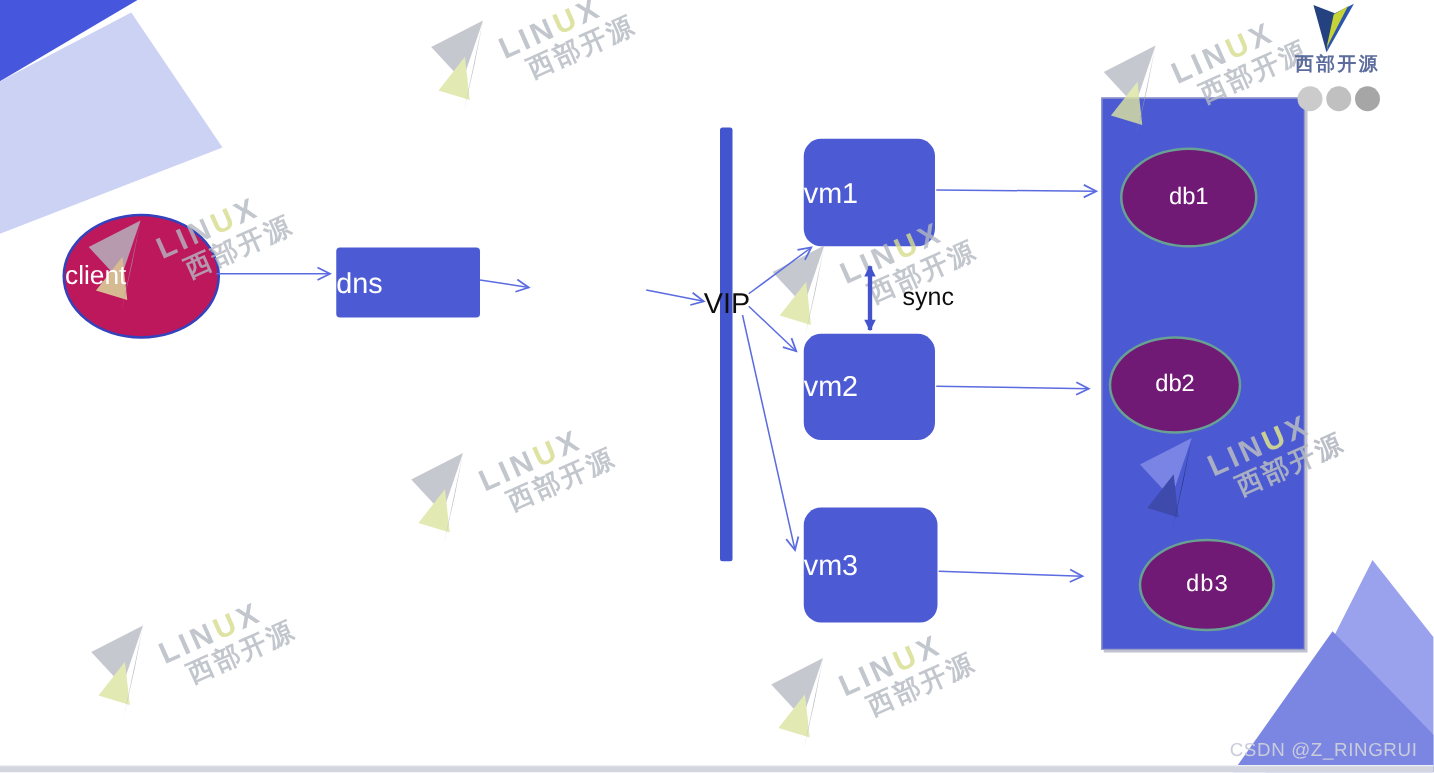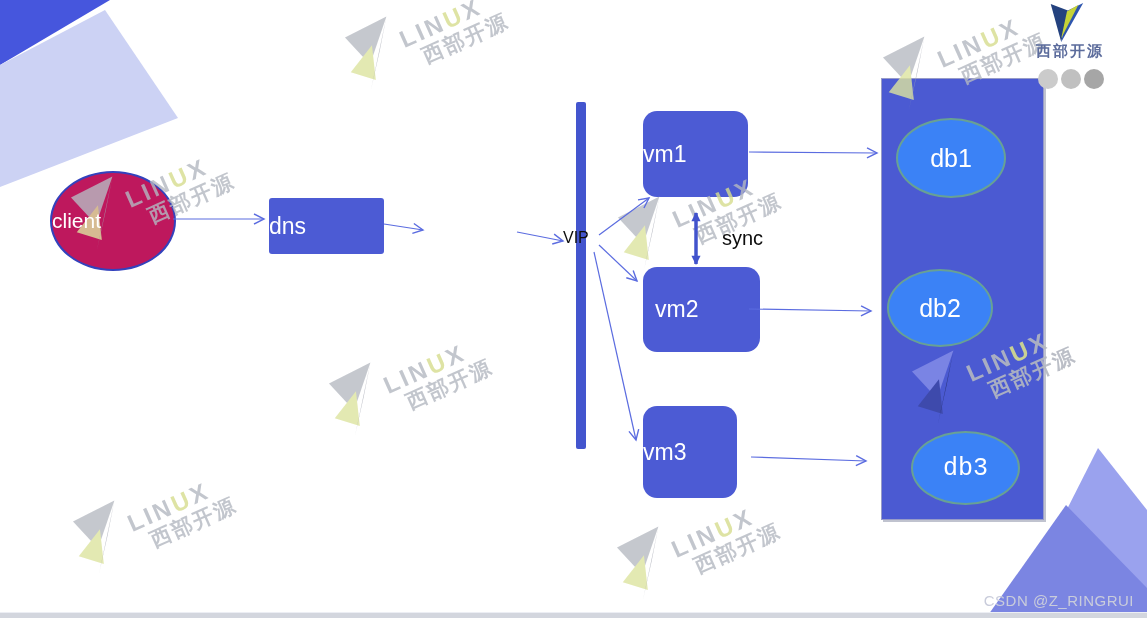--- a/index.html
+++ b/index.html
@@ -14,47 +14,47 @@
   
   .node {
     position:absolute; background:#4c5bd4; color:#fff;
     display:flex; align-items:center; justify-content:flex-start;
     font-size:23px;
   }
   .node span { position:relative; z-index:5; }
   .n-dns  { left:269px; top:198px; width:115px; height:56px; border-radius:3px; }
   .n-cdn  { left:428px; top:199px; width:89px;  height:62px; border-radius:12px; }
   .n-vm1  { left:643px; top:111px; width:105px; height:86px; border-radius:14px; }
-  .n-vm2  { left:643px; top:267px; width:105px; height:85px; border-radius:14px;padding-left:12px; }
-  .n-vm3  { left:643px; top:406px; width:94px; height:92px; border-radius:14px; }
+  .n-vm2  { left:643px; top:267px; width:105px; height:85px; border-radius:14px; }
+  .n-vm3  { left:643px; top:406px; width:107px; height:92px; border-radius:14px; }
   .n-client {
     left:50px; top:171px; width:122px; height:96px; border-radius:50%;
     border:2px solid #3342bd; font-size:21px; background:#be185d;
   }
   .vbar {
     position:absolute; left:576px; top:102px; width:10px; height:347px;
     background:#4355ce; border-radius:2px;
   }
   .container-rect {
     position:absolute; left:881px; top:78px; width:161px; height:440px;
     background:#4b5ad2; border:1px solid #979bc8;
     box-shadow:2px 2px 0 rgba(130,135,160,0.5);
   }
   .db {
-    position:absolute; background:#3b82f6; border:2px solid #68a194;
+    position:absolute; background:#701a75; border:2px solid #68a194;
     border-radius:50%; color:#fff; display:flex; align-items:center;
-    justify-content:center; font-size:25px;
+    justify-content:center; font-size:19px;
   }
   .db span { position:relative; z-index:5; }
   .db1 { left:14px; top:39px;  width:106px; height:76px; }
   .db2 { left:5px;  top:190px; width:102px; height:74px; }
   .db3 { left:29px; top:352px; width:105px; height:70px;font-family:Liberation Mono, monospace; }
 
   .txt-label { position:absolute; color:#0d0d0d; z-index:5; white-space:nowrap; }
-  .t-vip  { left:563px; top:229px; font-size:16px; }
+  .t-vip  { left:563px; top:229px; font-size:23px; }
   .t-sync { left:722px; top:227px; font-size:20px; }
 
   
   .wm { position:absolute; z-index:3; opacity:0.8; pointer-events:none; }
   .wm .pyr { width:54px; height:76px; display:block; }
   .wm .wtxt {
     position:absolute; left:52px; top:14px; transform:rotate(-24deg);
     transform-origin:0 0; color:#b4b8c1; font-weight:bold; white-space:nowrap;
   }
   .wm .l1 { font-size:24px; letter-spacing:3px; line-height:1; }

